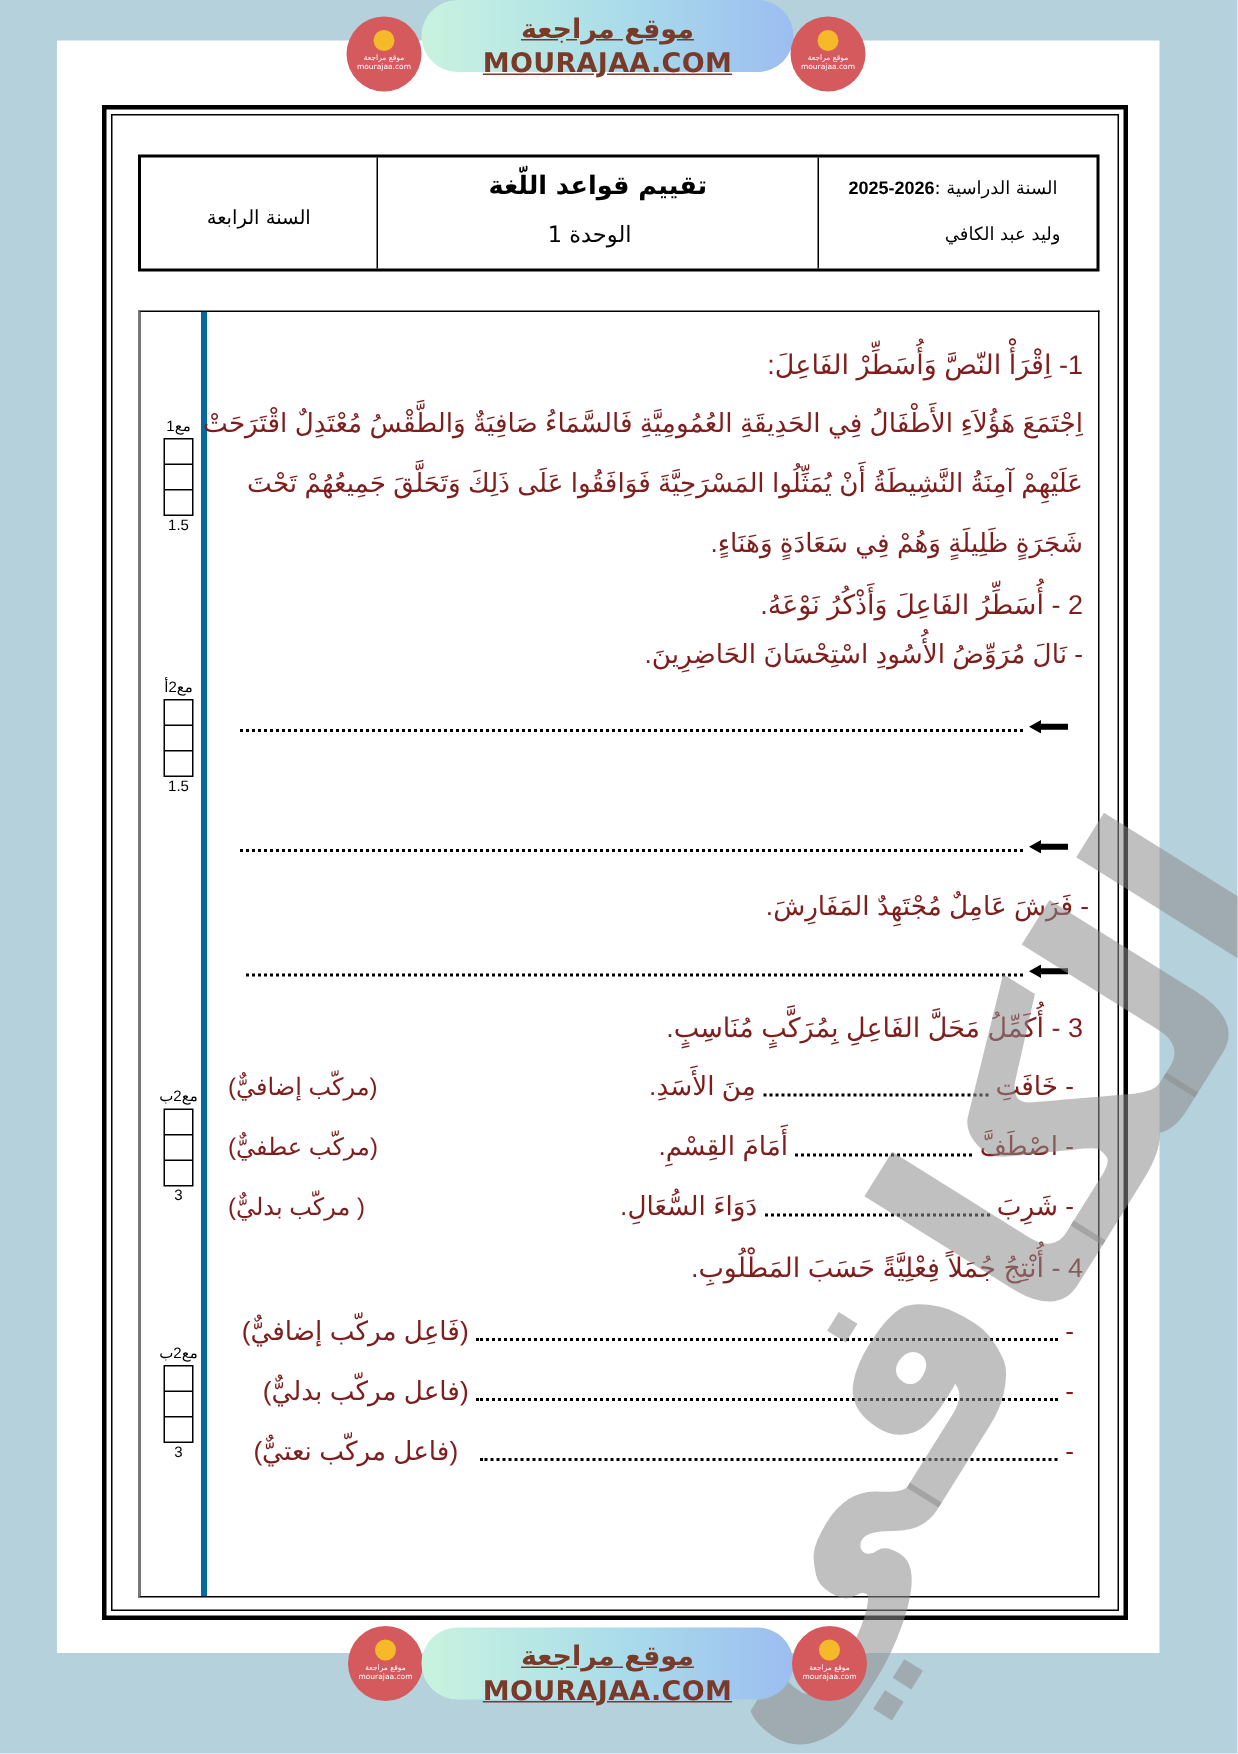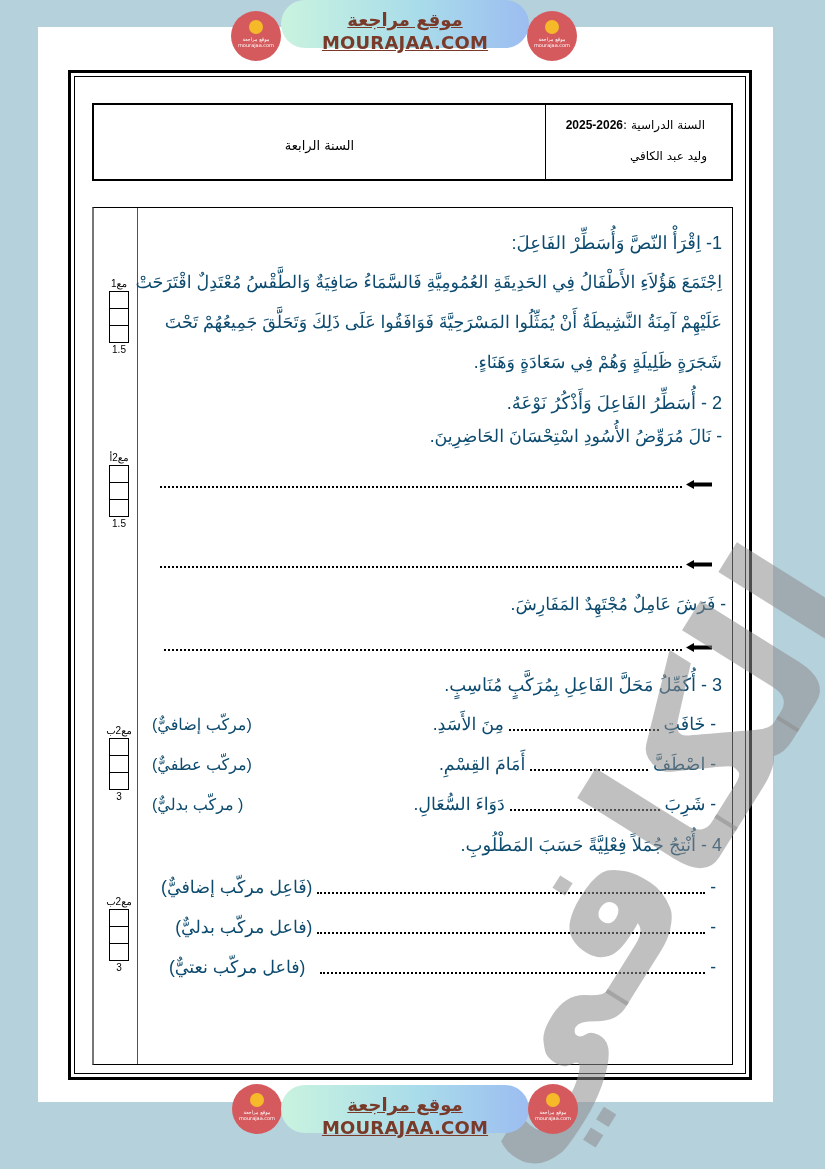--- a/index.html
+++ b/index.html
@@ -38,31 +38,31 @@
   .unit { position:absolute; right:124px; top:42px; font-size:15px; }
   .grade { position:absolute; left:0; right:0; top:33px; text-align:center; font-size:13px; }
 
   
   .body-frame {
     position:absolute; left:92px; top:207px; width:641px; height:858px;
     border:1px solid #000; border-left:2px solid #777; box-sizing:border-box;
   }
   .margin-col {
     position:absolute; left:0; top:0; width:44px; height:100%;
-    border-right:1px solid #0369a1; box-sizing:border-box;
+    border-right:4px solid #0369a1; box-sizing:border-box;
   }
   .score-block { position:absolute; left:10px; width:30px; text-align:center; font-size:10px; font-family:"Liberation Sans", sans-serif; }
   .score-block .lbl { direction:rtl; font-size:10px; }
   .score-boxes { width:18px; margin:2px auto 1px auto; border:1px solid #000; }
   .score-boxes div { height:16px; border-bottom:1px solid #000; }
   .score-boxes div:last-child { border-bottom:none; }
 
   .content {
     position:absolute; left:48px; right:10px; top:0; height:100%;
-    direction:rtl; font-family:"Liberation Sans", sans-serif; color:#0c4a6e;
+    direction:rtl; font-family:"Liberation Sans", sans-serif; color:#7f1d1d;
   }
   .line { position:absolute; right:0; white-space:nowrap; font-size:17.5px; }
   .q-title { font-size:18px; }
   .answer-line { position:absolute; left:18px; right:10px; height:20px; }
   .answer-line .arrow { position:absolute; right:0; top:4px; width:26px; height:9px; }
   .answer-line .dots { position:absolute; right:30px; left:0; top:10px; border-bottom:2px dotted #000; }
   .fill { display:inline-block; border-bottom:2px dotted #000; height:10px; vertical-align:middle; }
   .hint { position:absolute; font-size:16px; white-space:nowrap; }
 
   
@@ -107,20 +107,24 @@
 
 <div class="outer-frame"></div>
 
 <div class="header-table">
   <div class="hcell hc-right">
     <div class="year-label">
       <span>السنة الدراسية :</span><b>2026-2025</b>
     </div>
     <div class="teacher">وليد عبد الكافي</div>
   </div>
+  <div class="hcell hc-mid">
+    <div class="title">تقييم قواعد اللّغة</div>
+    <div class="unit">الوحدة 1</div>
+  </div>
   <div class="hcell hc-left">
     <div class="grade">السنة الرابعة</div>
   </div>
 </div>
 
 <div class="body-frame">
   <div class="margin-col">
     <div class="score-block" style="top:70px;">
       <div class="lbl">مع1</div>
       <div class="score-boxes">

